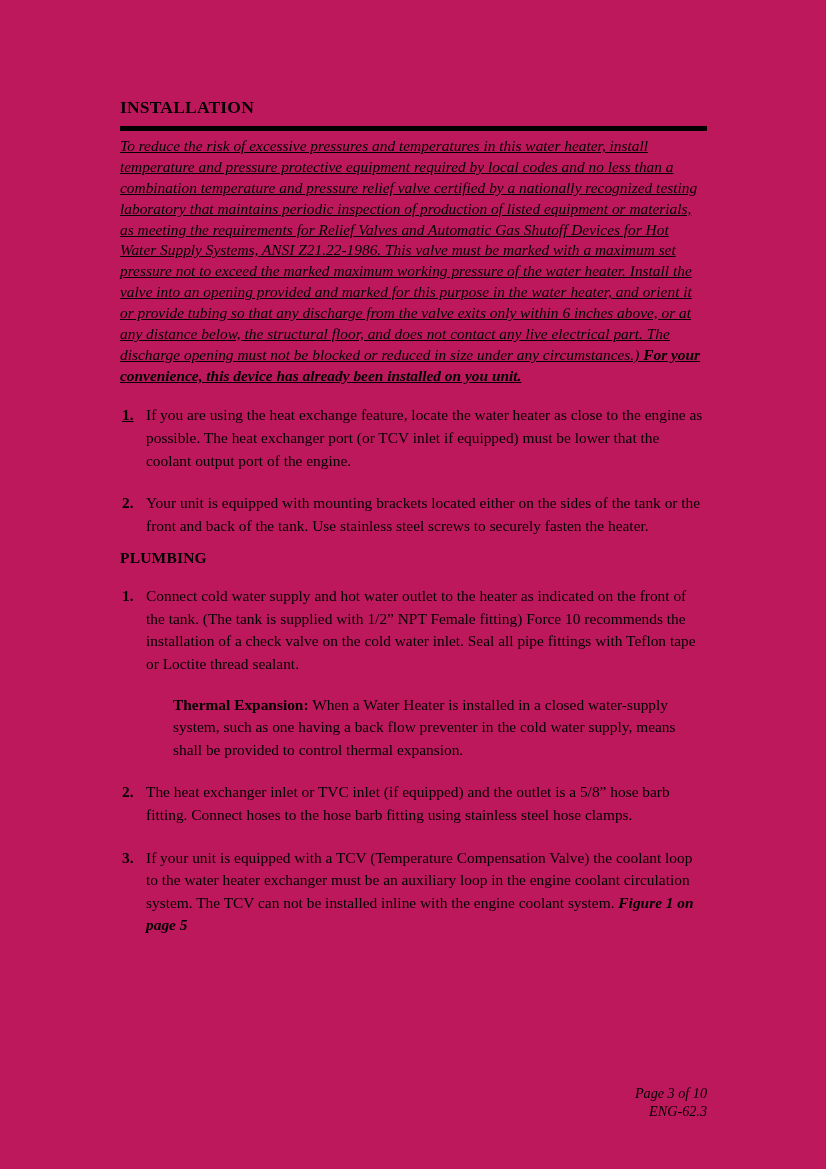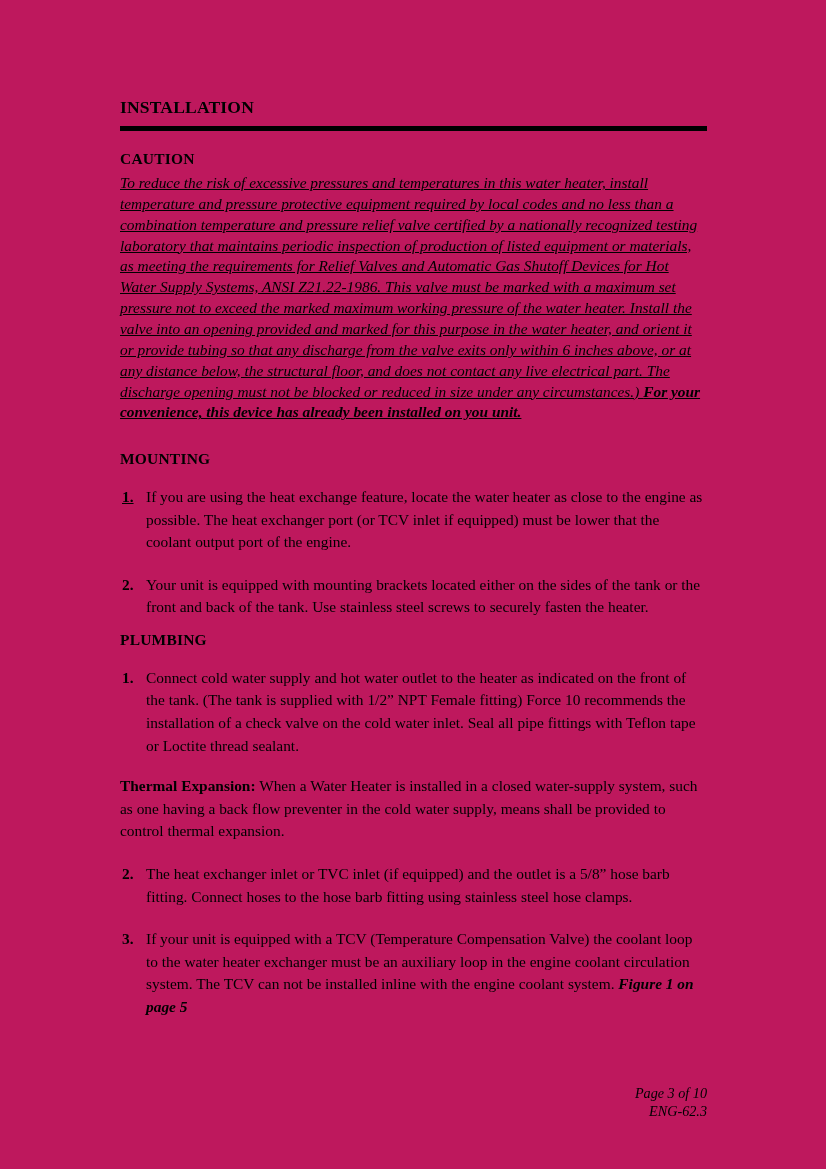--- a/index.html
+++ b/index.html
@@ -110,20 +110,21 @@
     font-weight: bold;
     font-style: italic;
   }
 
   
   .list-item.first { margin-top: 18px; }
 
   
   .sub-para {
     margin-top: 18px;
+    margin-left: 53px;
     font-size: 15.4px;
     line-height: 22.6px;
   }
   .sub-para .lead {
     font-weight: bold;
   }
 
   
   .footer {
     position: absolute;
@@ -139,24 +140,22 @@
 </head>
 <body>
 
 <div class="page">
 
   <div class="content">
 
     <h1 class="section-title">INSTALLATION</h1>
     <div class="rule"></div>
 
-    <h2 class="sub-head caution-head">CAUTION</h2>
     <p class="caution-body"><span>To reduce the risk of excessive pressures and temperatures in this water heater, install temperature and pressure protective equipment required by local codes and no less than a combination temperature and pressure relief valve certified by a nationally recognized testing laboratory that maintains periodic inspection of production of listed equipment or materials, as meeting the requirements for Relief Valves and Automatic Gas Shutoff Devices for Hot Water Supply Systems, ANSI Z21.22-1986. This valve must be marked with a maximum set pressure not to exceed the marked maximum working pressure of the water heater. Install the valve into an opening provided and marked for this purpose in the water heater, and orient it or provide tubing so that any discharge from the valve exits only within 6 inches above, or at any distance below, the structural floor, and does not contact any live electrical part. The discharge opening must not be blocked or reduced in size under any circumstances.) </span><span class="bold-it">For your convenience, this device has already been installed on you unit.</span></p>
 
-    <h2 class="sub-head mounting-head">MOUNTING</h2>
 
     <div class="list">
       <div class="list-item first">
         <span class="marker underlined">1.</span>
         <span class="body">If you are using the heat exchange feature, locate the water heater as close to the engine as possible.  The heat exchanger port (or TCV inlet if equipped) must be lower that the coolant output port of the engine.</span>
       </div>
       <div class="list-item">
         <span class="marker">2.</span>
         <span class="body">Your unit is equipped with mounting brackets located either on the sides of the tank or the front and back of the tank. Use stainless steel screws to securely fasten the heater.</span>
       </div>

